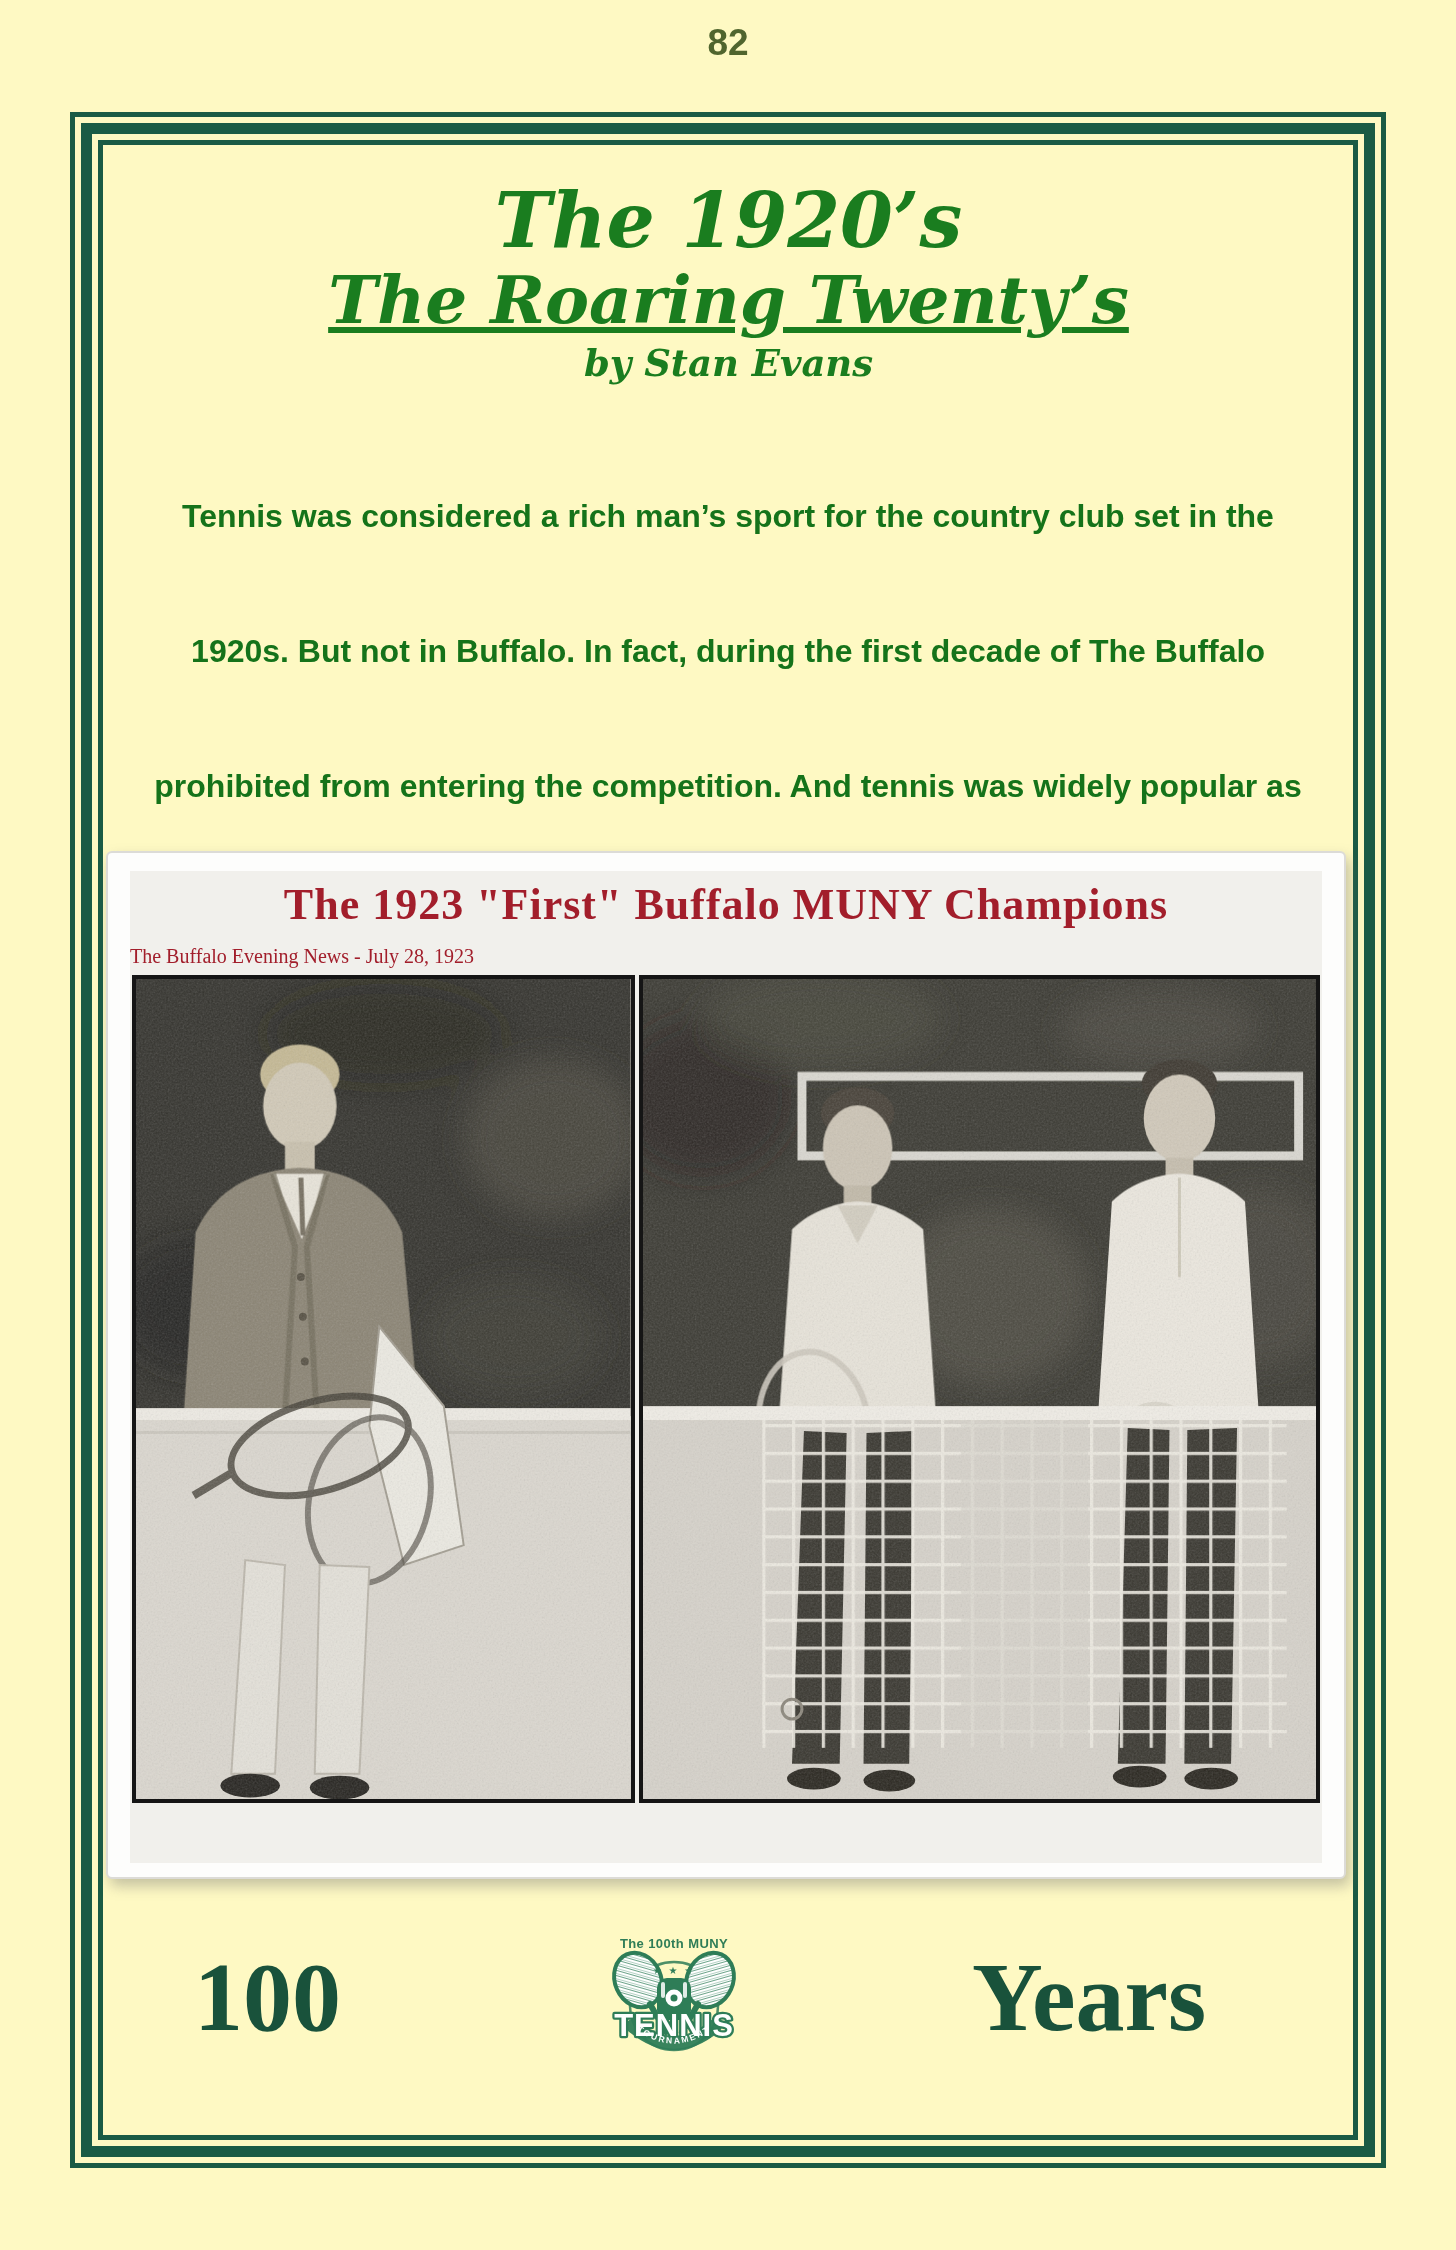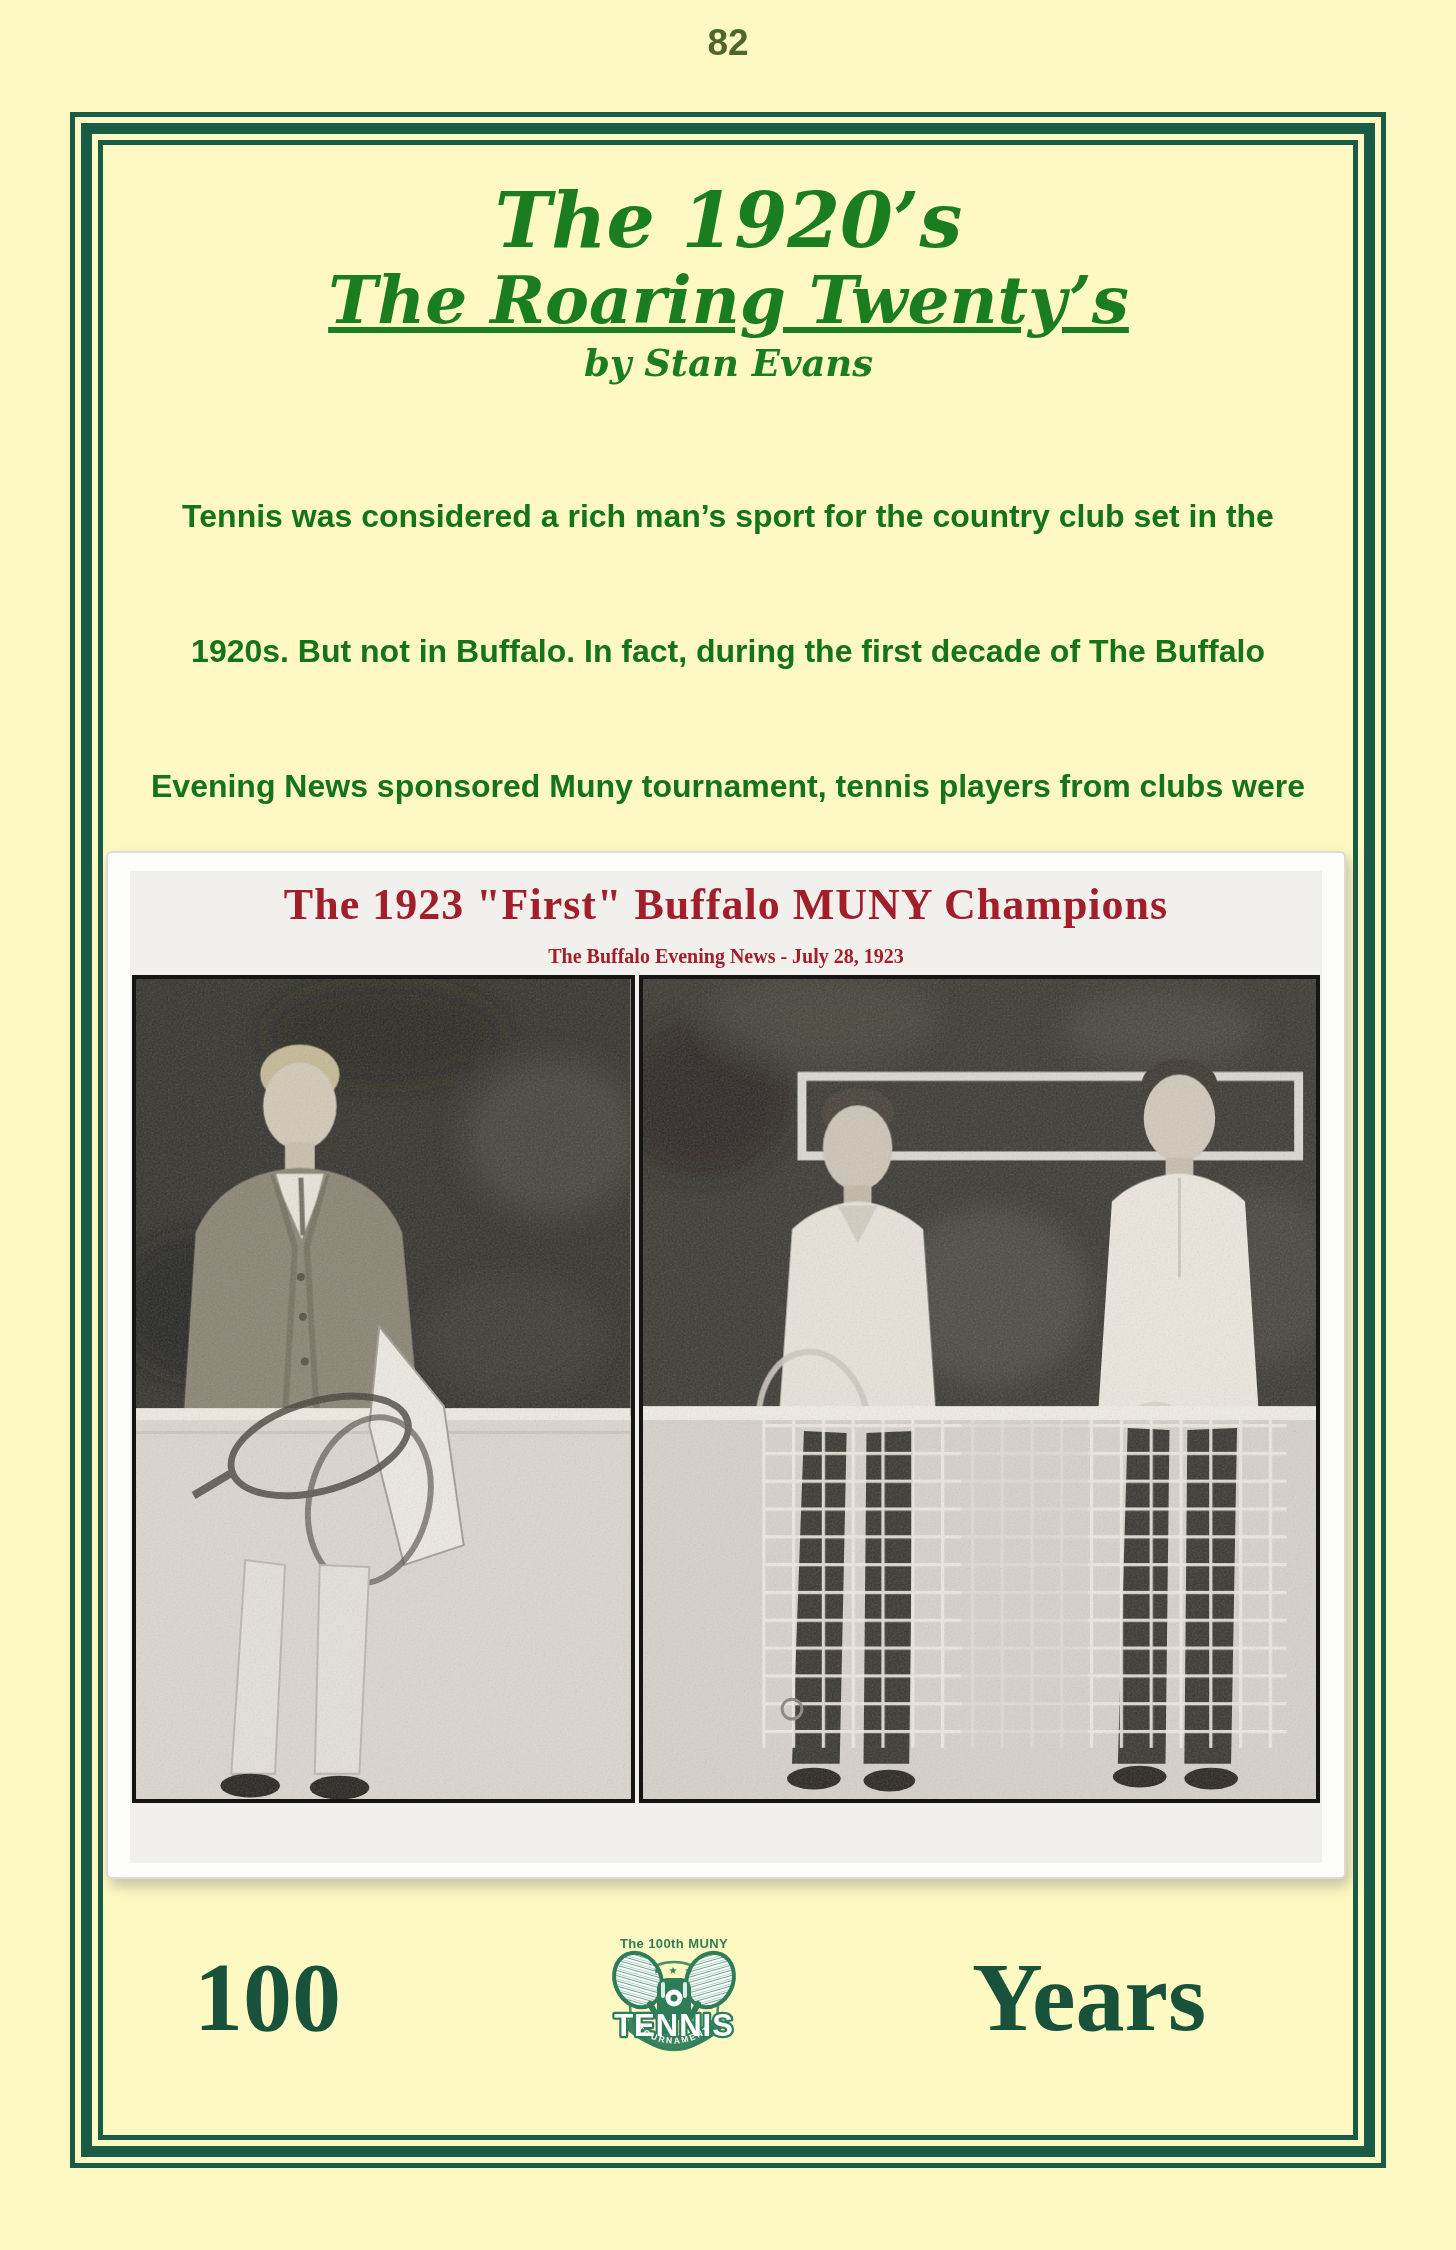--- a/index.html
+++ b/index.html
@@ -55,21 +55,21 @@
     overflow:hidden;
   }
   .news-headline {
     margin-top:8px; text-align:center;
     font-family:"Liberation Serif", serif; font-weight:bold;
     font-size:44px; letter-spacing:1px; color:var(--c-headline,#a21e2b);
     white-space:nowrap;
   }
   .news-rule { height:4px; background:#1c1c1c; margin:10px 4px 0; }
   .news-source {
-    text-align:center; font-family:"Liberation Serif", serif; font-weight:bold;
+    font-family:"Liberation Serif", serif; font-weight:normal;
     font-size:20px; margin-top:5px; color:var(--c-headline,#a21e2b);
   }
   .panels { display:flex; gap:4px; margin:7px 2px 0; height:832px; }
   .panel { border:4px solid #151515; background:#cfcbc3; box-sizing:border-box; overflow:hidden; }
   .panel-left  { width:42.3%; }
   .panel-right { flex:1; }
   .panel svg { display:block; width:100%; height:100%; }
   .news-caption {
     margin:9px 4px 0; font-family:"Liberation Serif", serif;
     font-size:20px; line-height:25px; color:#1b1b1b;
@@ -112,21 +112,20 @@
 
   <div class="title-block">
     <div class="title-main">The 1920’s</div>
     <div class="title-sub">The Roaring Twenty’s</div>
     <div class="title-by">by Stan Evans</div>
   </div>
 
   <div class="paragraph">
     <div class="para-line">Tennis was considered a rich man’s sport for the country club set in the</div>
     <div class="para-line">1920s. But not in Buffalo. In fact, during the first decade of The Buffalo</div>
-    <div class="para-line">Evening News sponsored Muny tournament, tennis players from clubs were</div>
     <div class="para-line">prohibited from entering the competition. And tennis was widely popular as</div>
     <div class="para-line">both a participant and spectator sport.   Upwards of 400 entrants competed</div>
     <div class="para-line">each year during the first decade of Muny tournaments in Buffalo. And</div>
     <div class="para-line">crowds of 500 or more turned out to watch the  early rounds at public courts</div>
     <div class="para-line">throughout the city even before the finals were  held in Delaware Park.</div>
   </div>
 
   <div class="photo-card">
     <div class="news-sheet">
       <div class="news-headline">The 1923 "First" Buffalo MUNY Champions</div>

